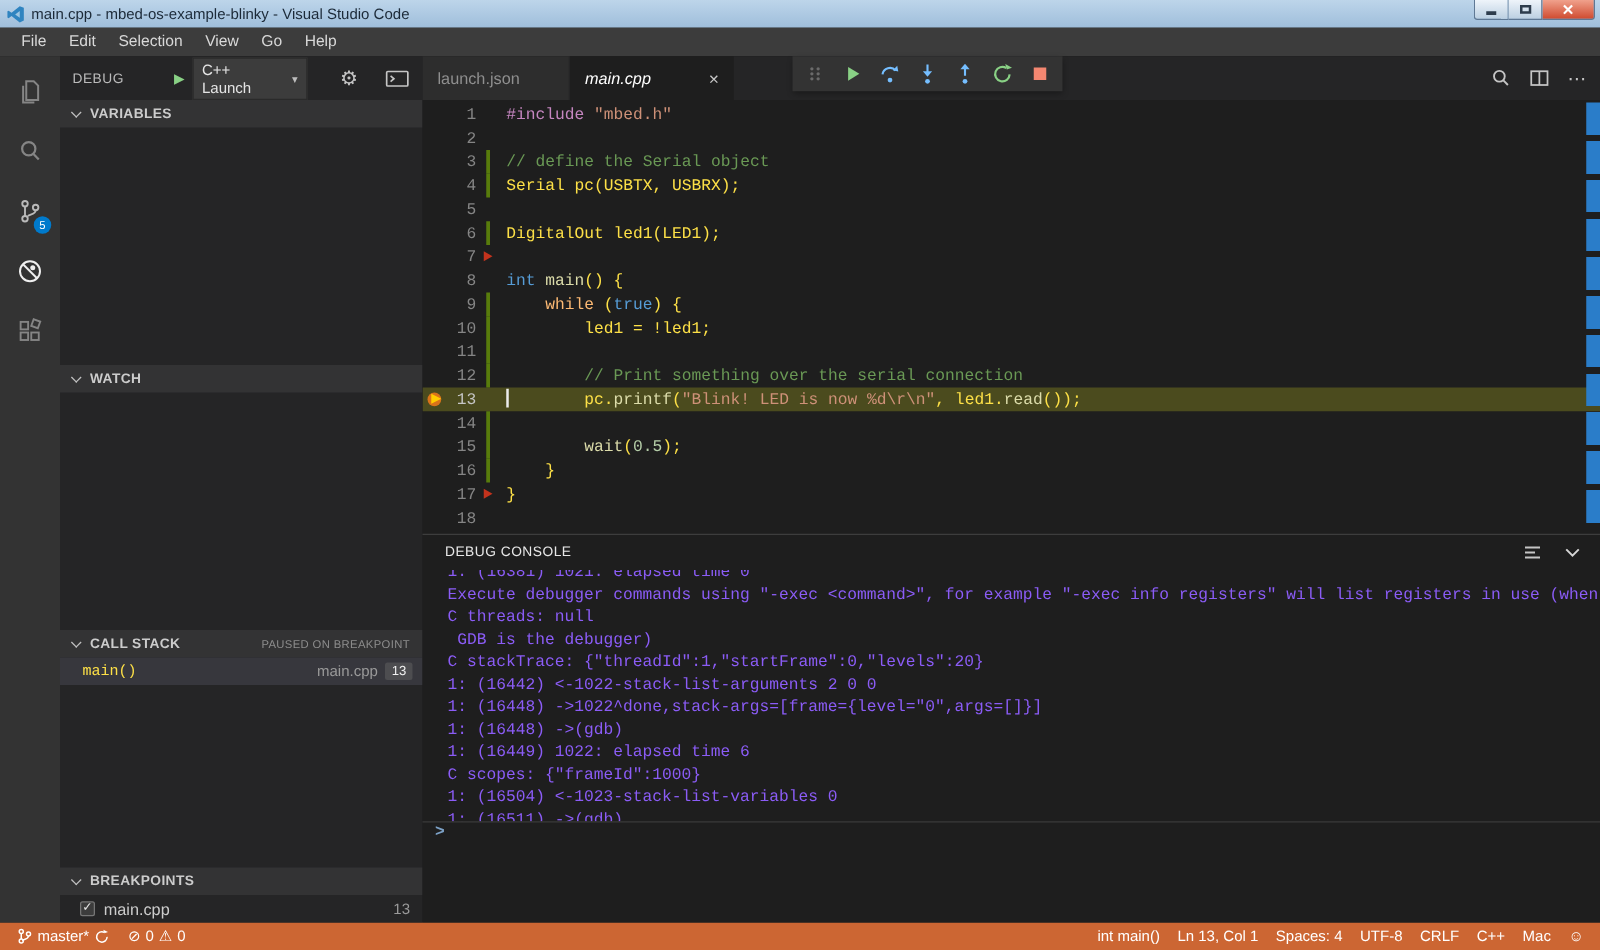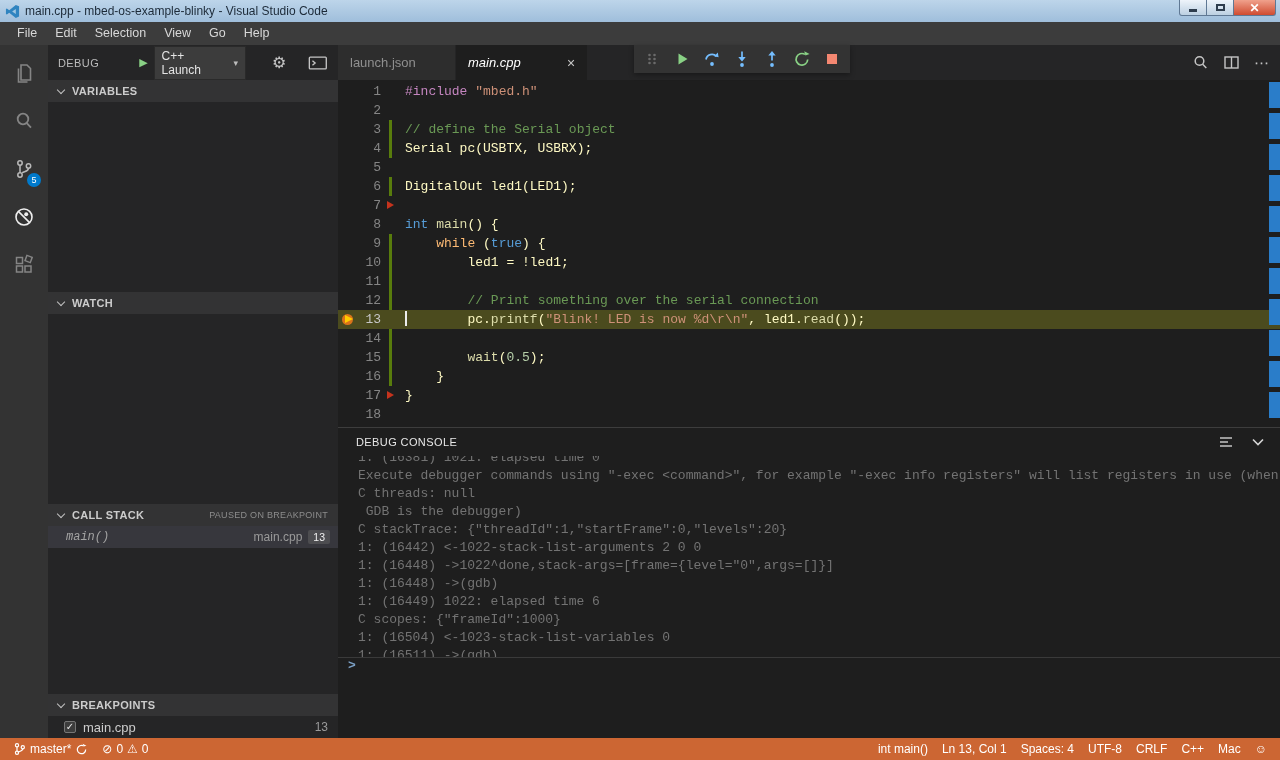--- a/index.html
+++ b/index.html
@@ -40,21 +40,21 @@
   .launch-select { background:#3c3c3c; border:1px solid #2a2a2a; color:#e4e4e4; font-size:12px; padding:2px 7px; display:flex; align-items:center; gap:8px; }
   .gear { color:#c5c5c5; font-size:16px; margin-left:20px; }
   .sb-console-icon { margin-left:16px; }
   .sec-header { height:22px; background:#333334; display:flex; align-items:center; padding:0 10px; flex:0 0 auto; }
   .sec-header .chev { width:6px; height:6px; border-left:1.4px solid #c2c2c2; border-bottom:1.4px solid #c2c2c2; transform:rotate(-45deg); margin-right:8px; margin-top:-3px; }
   .sec-title { font-size:11px; font-weight:bold; color:#cccccc; letter-spacing:.3px; }
   .sec-status { margin-left:auto; font-size:9px; color:#8d8d8d; letter-spacing:.3px; }
   .sec-body { flex:0 0 auto; }
   .sec-body.vars { height:190px; } .sec-body.watch { height:190px; } .sec-body.stack { height:168px; } .sec-body.bps { flex:1; }
   .stack-row { height:22px; display:flex; align-items:center; background:#37373d; padding:0 8px 0 18px; }
-  .stack-frame { font-family:"Liberation Mono",monospace; font-size:12px; color:#a3a3a3;font-style:italic; }
+  .stack-frame { font-family:"Liberation Mono",monospace; font-size:12px; color:#fde047; }
   .stack-right { margin-left:auto; display:flex; align-items:center; gap:6px; }
   .stack-file { font-size:12px; color:#9a9a9a; }
   .line-badge { background:#4d4d50; color:#f0f0f0; font-size:10.5px; padding:1px 5px; border-radius:2px; }
   .bp-row { height:22px; display:flex; align-items:center; padding:0 10px 0 16px; }
   .bp-check { width:12px; height:12px; background:#3c3c3c; border:1px solid #767676; border-radius:2px; color:#e8e8e8; font-size:10px; line-height:10px; text-align:center; margin-right:7px; }
   .bp-file { color:#cccccc; font-size:13px; }
   .bp-line { margin-left:auto; color:#9a9a9a; font-size:12px; }
 
   
   .editor-col { flex:1; display:flex; flex-direction:column; background:#1e1e1e; position:relative; }
@@ -76,32 +76,32 @@
   .bpz { width:22px; position:relative; flex:0 0 auto; }
   .bpdot { position:absolute; left:4px; top:4px; width:11px; height:11px; border-radius:50%; background:#d9731a; }
   .bparw { position:absolute; left:7px; top:5px; width:0; height:0; border-top:4.5px solid transparent; border-bottom:4.5px solid transparent; border-left:8px solid #ffcc00; }
   .lnn { width:21px; text-align:right; color:#858585; flex:0 0 auto; }
   .cur .lnn { color:#c6c6c6; }
   .dec { width:24px; position:relative; flex:0 0 auto; }
   .gbar { position:absolute; left:8px; top:0; width:3px; height:19px; background:#587c0c; }
   .rtri { position:absolute; left:6px; top:5px; width:0; height:0; border-top:4.5px solid transparent; border-bottom:4.5px solid transparent; border-left:7px solid #c4331d; }
   .lnc { flex:1; }
   .cursor { display:inline-block; width:2px; height:15px; background:#ececec; vertical-align:-3px; margin-right:-2px; }
-  .tk-plain{color:#fef9c3} .tk-kw{color:#569cd6} .tk-ctrl{color:#fdba74} .tk-fn{color:#dcdcaa}
+  .tk-plain{color:#fde047} .tk-kw{color:#569cd6} .tk-ctrl{color:#fdba74} .tk-fn{color:#dcdcaa}
   .tk-str{color:#ce9178} .tk-cmt{color:#6a9955} .tk-num{color:#b5cea8} .tk-pp{color:#c586c0}
   .ovr { position:absolute; right:0; top:2px; width:11px; height:341px; background:repeating-linear-gradient(to bottom,#2a7dc9 0 26px,transparent 26px 31px); }
 
   
   .panel { height:247px; border-top:1px solid #3d3d3d; display:flex; flex-direction:column; }
   .panel-header { height:28px; display:flex; align-items:center; padding:0 14px 0 18px; flex:0 0 auto; }
   .panel-title { font-size:11px; color:#e7e7e7; letter-spacing:.4px; }
   .panel-actions { margin-left:auto; display:flex; align-items:center; gap:16px; }
   .console-content { height:262px; overflow:hidden; padding-left:20px; font-family:"Liberation Mono","DejaVu Sans Mono",monospace; font-size:13px; }
   .console-content > div:first-child { margin-top:-7px; }
-  .con-line { height:18px; line-height:18px; white-space:pre; color:#737373; }
+  .con-line { height:18px; line-height:18px; white-space:pre; color:#8b5cf6; }
   .console-input { height:22px; border-top:1px solid #3a3a3a; display:flex; align-items:center; padding-left:10px; font-family:"Liberation Mono",monospace; }
   .prompt { color:#7ca1c6; font-size:13px; font-weight:bold; }
 
   
   .status-bar { height:22px; background:#cc6633; display:flex; align-items:center; color:#ffffff; font-size:12px; padding:0 6px; }
   .sb-item { display:flex; align-items:center; gap:4px; padding:0 7px; height:22px; }
   .sb-right { margin-left:auto; display:flex; align-items:center; }
   .icon-char { font-size:12px; }
 </style>
 </head>

